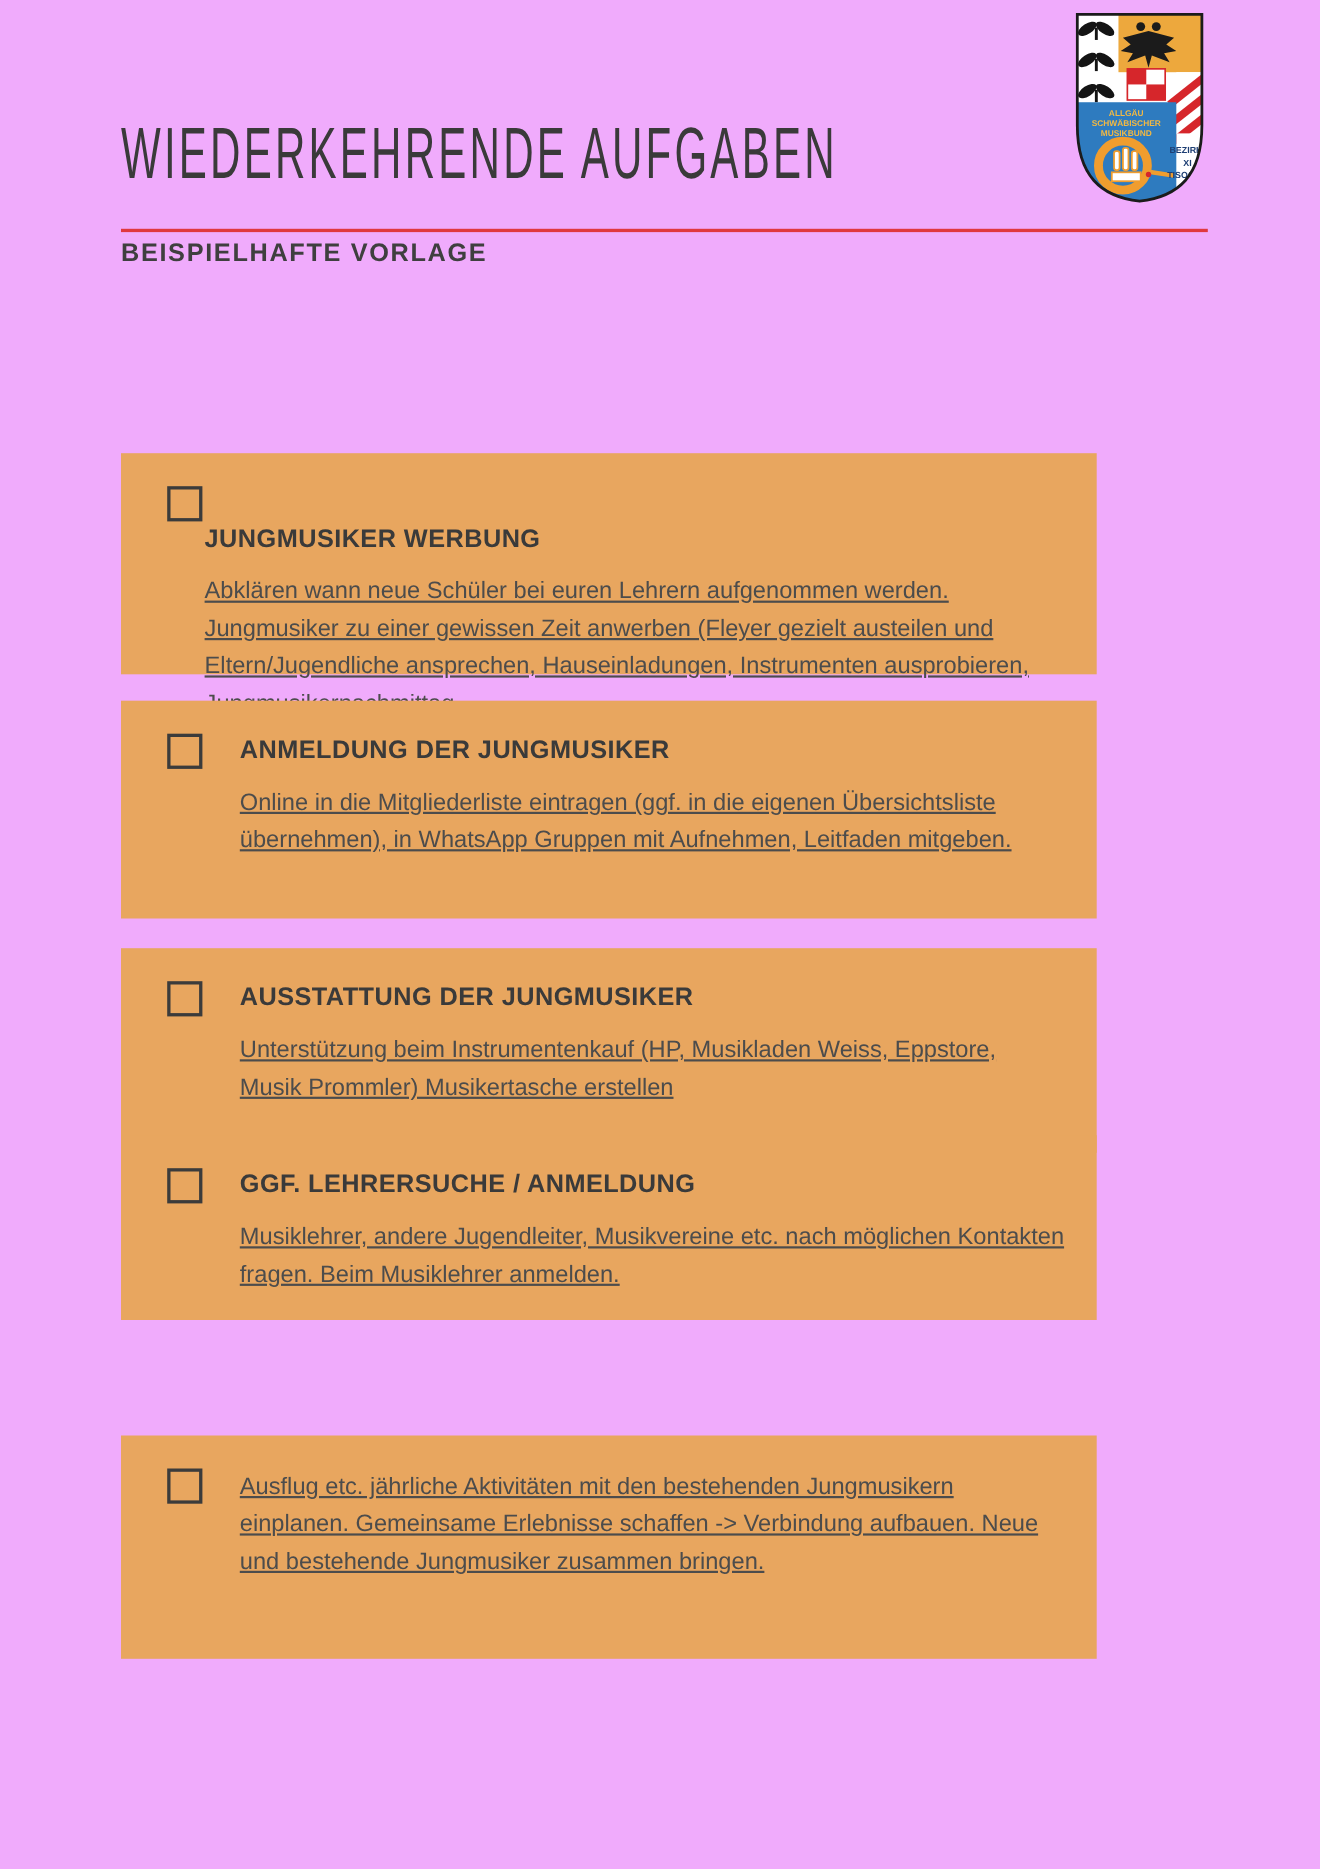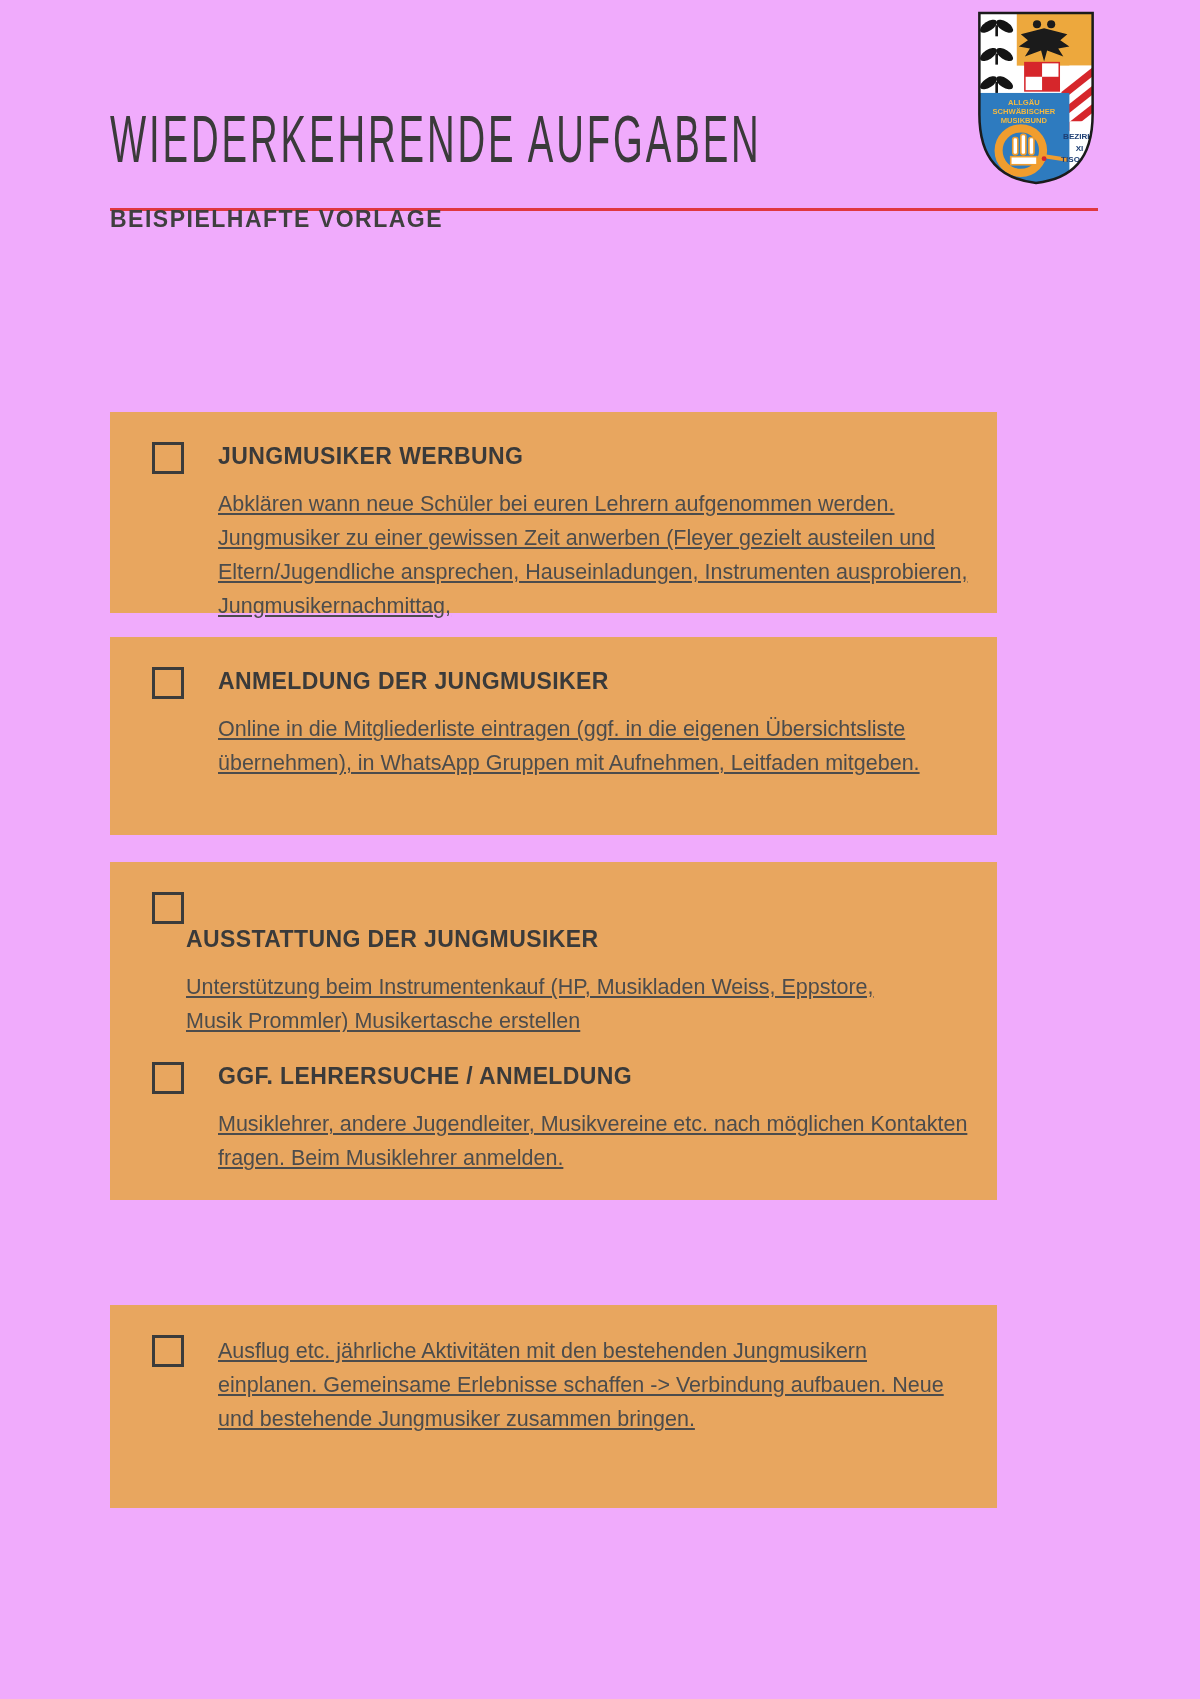--- a/index.html
+++ b/index.html
@@ -25,39 +25,39 @@
     transform:scaleX(0.58);
     transform-origin:left center;
     white-space:nowrap;
   }
   .title-rule{
     position:absolute;left:110px;top:208px;
     width:988px;height:3px;
     background:var(--rule-red,#e0383e);
   }
   .doc-subtitle{
-    position:absolute;left:110px;top:204px;
+    position:absolute;left:110px;top:214px;
     font-size:23px;font-weight:700;line-height:30px;
     letter-spacing:1.5px;
     color:#3f3f3f;
     white-space:nowrap;
   }
   .crest{
     position:absolute;left:974px;top:8px;
     width:124px;height:180px;
   }
   .task-box{
     position:absolute;left:110px;width:887px;
     background:var(--box-fill,#e8a65f);
     display:flex;align-items:flex-start;
     padding:29px 28px 0 42px;
   }
-  .task-box.b1{top:412px;height:201px;}
+  .task-box.b1{top:412px;height:201px;flex-direction:column;}
   .task-box.b2{top:637px;height:198px;}
-  .task-box.b3{top:862px;height:186px;flex-direction:column;}
+  .task-box.b3{top:862px;height:186px;}
   .task-box.b4{top:1032px;height:168px;}
   .task-box.b5{top:1305px;height:203px;}
   .checkbox{
     flex:none;
     width:32px;height:32px;
     border:3px solid #3b3b3b;
     margin-top:1px;
     background:transparent;
     cursor:pointer;
   }

